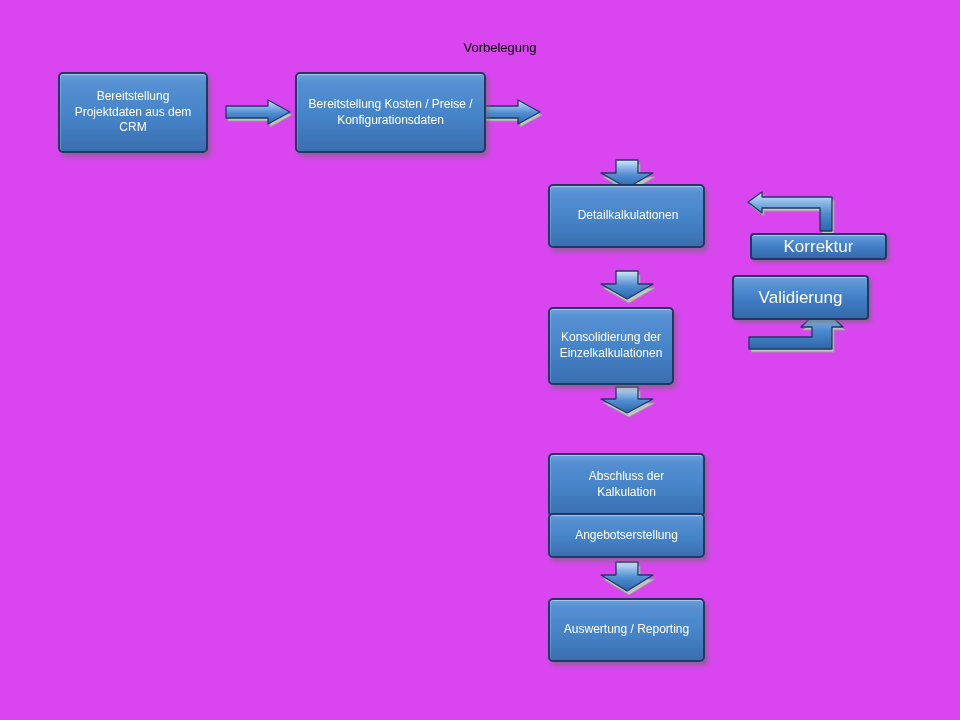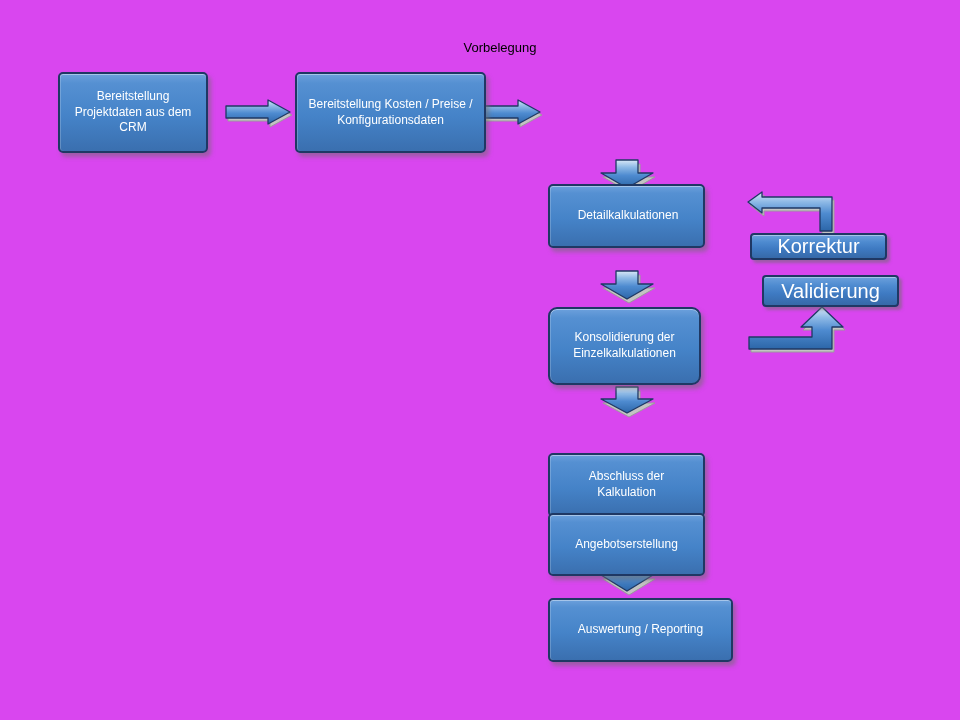--- a/index.html
+++ b/index.html
@@ -21,32 +21,32 @@
     color:#fff;display:flex;align-items:center;justify-content:center;
     text-align:center;font-size:12px;line-height:1.3;padding:4px 9px;
   }
   .side-box{
     position:absolute;box-sizing:border-box;
     background:linear-gradient(180deg,#6CA0DC 0%,#4E8BD0 30%,#3E7AC2 60%,#3669A8 100%);
     border:2px solid #1F3864;border-radius:4px;
     box-shadow:3px 3px 3px rgba(110,110,110,0.55),
                inset 0 1px 0 rgba(255,255,255,0.40);
     color:#fff;display:flex;align-items:center;justify-content:center;
-    text-align:center;font-size:20px;padding:1px 6px;
+    text-align:center;font-size:17px;padding:1px 6px;
   }
   .b1{left:58px; top:72px; width:150px;height:81px;align-items:center;}
   .b2{left:295px;top:72px; width:191px;height:81px;}
   .b3{left:548px;top:72px; width:157px;height:83px;}
   .b4{left:548px;top:184px;width:157px;height:64px;padding-left:12px;}
-  .b5{left:548px;top:307px;width:153px;height:78px;border-radius:9px;}
+  .b5{left:548px;top:307px;width:126px;height:78px;}
   .b6{left:548px;top:418px;width:157px;height:64px;margin-top:35px;}
-  .b7{left:548px;top:513px;width:157px;height:63px;text-align:center;}
-  .b8{left:548px;top:598px;width:185px;height:64px;}
+  .b7{left:548px;top:513px;width:157px;height:45px;text-align:center;}
+  .b8{left:548px;top:598px;width:157px;height:64px;}
   .s1{left:750px;top:233px;width:137px;height:27px;}
-  .s2{left:762px;top:275px;width:137px;height:32px;}
+  .s2{left:732px;top:275px;width:137px;height:45px;}
   .arrow-layer{position:absolute;left:0;top:0;width:960px;height:720px;}
 </style>
 </head>
 <body>
 
 <div class="canvas">
 
   <svg class="arrow-layer" width="960" height="720" viewBox="0 0 960 720" xmlns="http://www.w3.org/2000/svg">
     <defs>
       <linearGradient id="gBlue" x1="0" y1="0" x2="0" y2="1">

